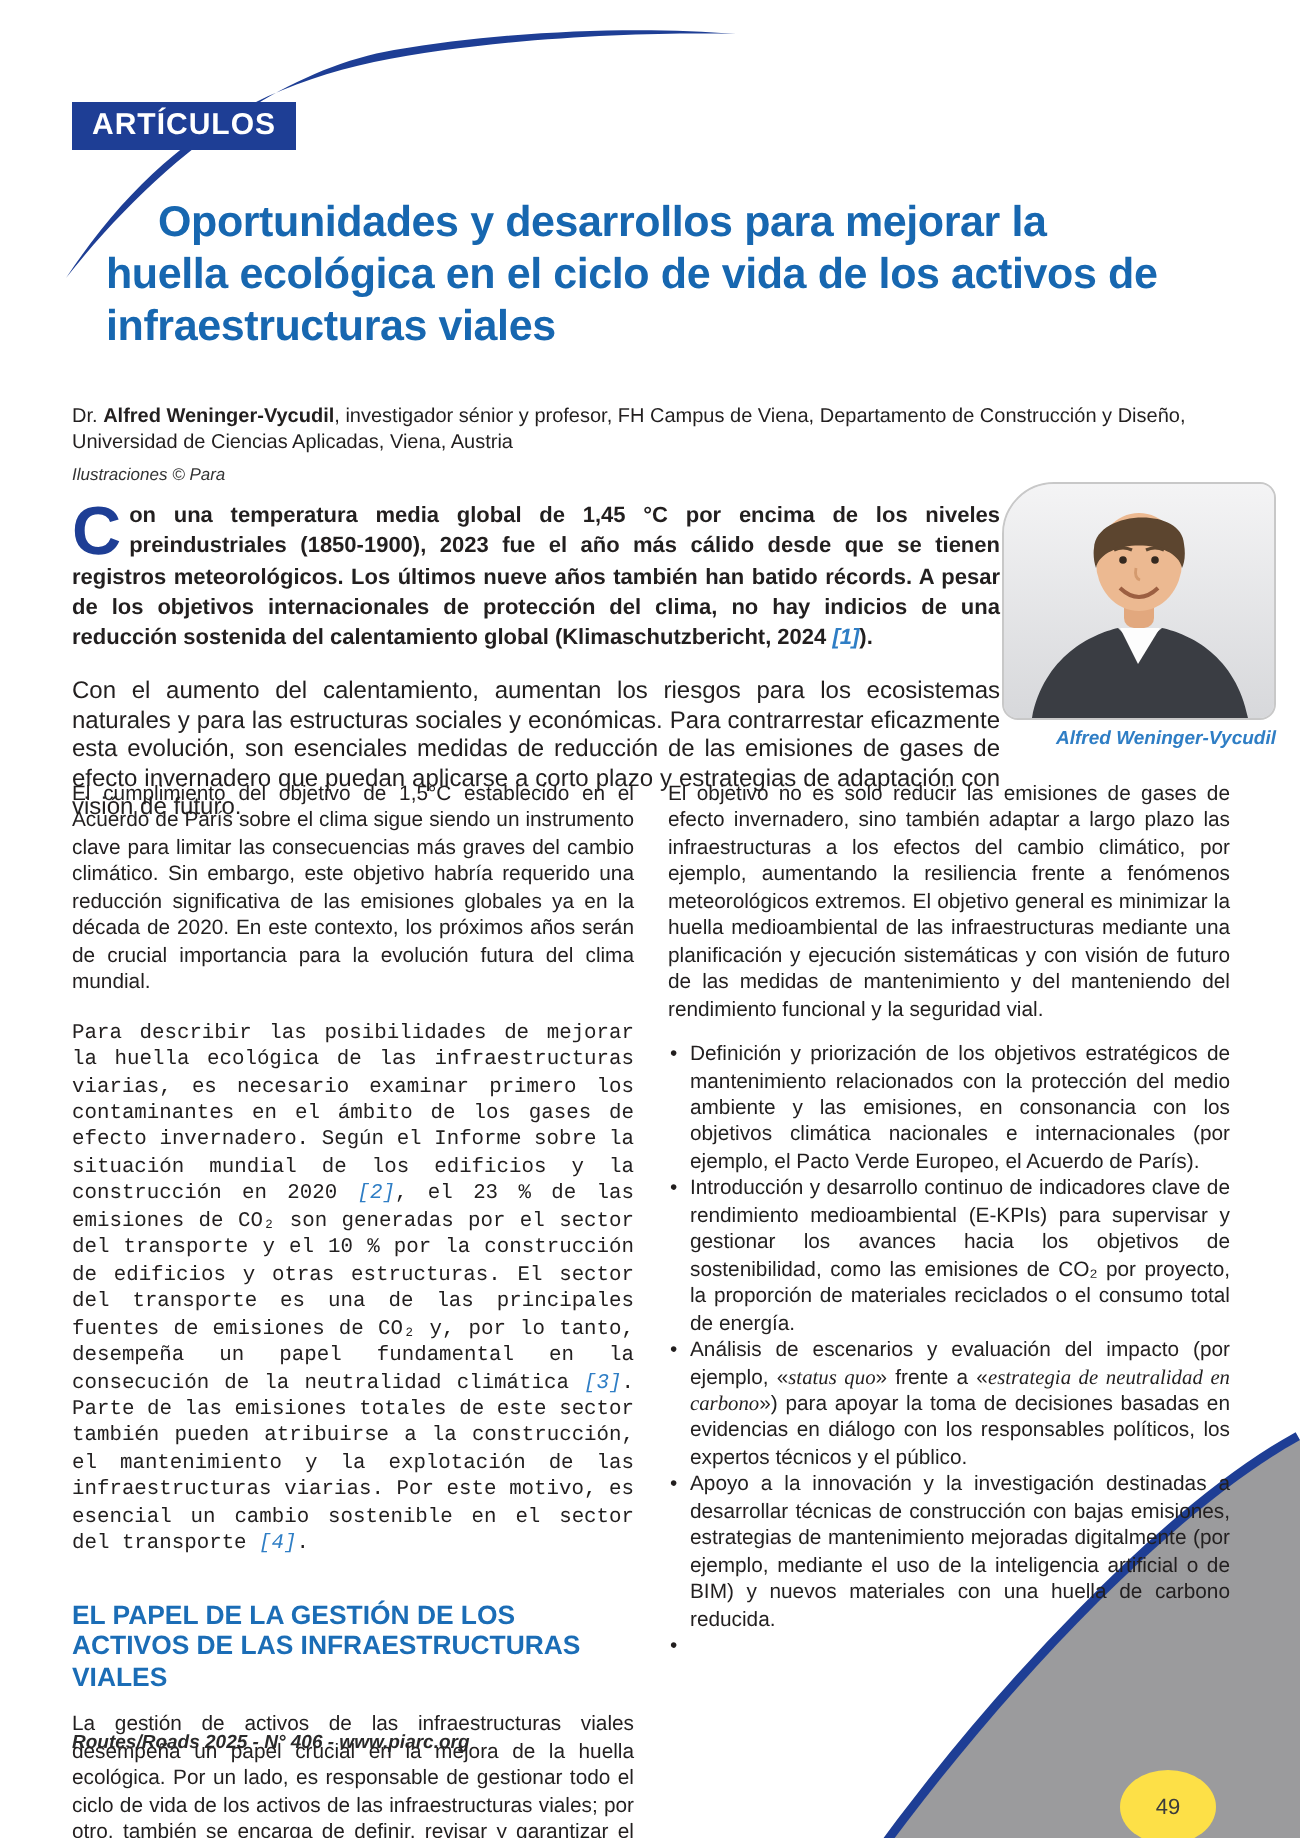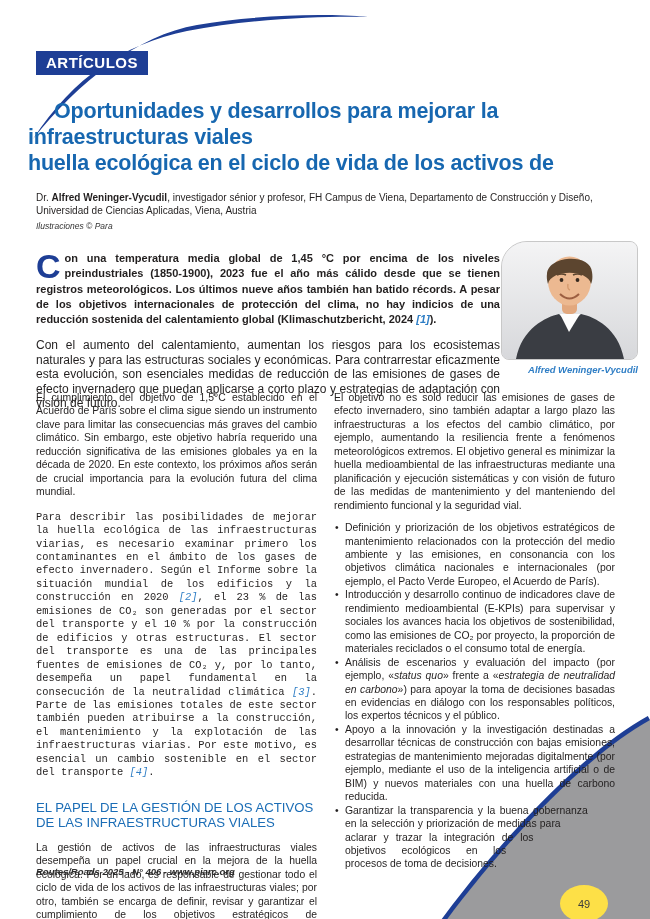--- a/index.html
+++ b/index.html
@@ -3,51 +3,51 @@
 <meta charset="utf-8">
 <style>
   html,body{margin:0;padding:0;background:#ffffff;}
   .page{position:relative;width:650px;height:919px;background:#fff;overflow:hidden;
         font-family:"Liberation Sans",sans-serif;color:#221f1f;margin-top:14px;}
   .decor{position:absolute;inset:0;z-index:0;pointer-events:none;}
 
   #category{position:absolute;left:36px;top:37px;z-index:2;background:#1e3e95;color:#fff;
             font-weight:bold;font-size:15px;letter-spacing:.5px;padding:3px 10px 4px;}
 
-  #title{position:absolute;left:28px;top:84px;width:582px;z-index:1;color:#1767b0;
+  #title{position:absolute;left:53px;top:84px;width:582px;z-index:1;color:#1767b0;
          font-weight:bold;font-size:21.5px;line-height:26px;letter-spacing:-.2px;}
   #title .l1{text-indent:26px;}
 
-  #byline{position:absolute;left:36px;top:177px;width:592px;z-index:1;font-size:10px;line-height:13px;}
+  #byline{position:absolute;left:36px;top:188px;width:592px;z-index:1;font-size:10px;line-height:13px;}
   #byline b{font-weight:bold;}
   #credits{font-style:italic;font-size:8.5px;margin-top:3px;color:#333;}
 
   #intro{position:absolute;left:36px;top:226px;width:464px;z-index:1;text-align:justify;}
   .lead{font-weight:bold;font-size:11px;line-height:15.3px;}
   .dropcap{float:left;color:#1e3e95;font-weight:bold;font-size:34px;line-height:28px;padding:1px 4px 0 0;}
   #intro .p2{margin:11px 0 0 0;font-size:12px;line-height:14.4px;}
 
   #photo-wrap{position:absolute;left:501px;top:227px;width:137px;z-index:1;}
   .photo{width:137px;height:119px;border:1px solid #c8c8c8;border-radius:26px 8px 8px 8px;
          overflow:hidden;box-sizing:border-box;background:#e9e9ec;}
   .photo svg{display:block;}
   .caption{margin-top:4px;text-align:right;font-size:9.5px;font-weight:bold;font-style:italic;color:#2f7ec5;}
 
   #columns{position:absolute;left:36px;top:377px;width:579px;z-index:1;display:flex;gap:17px;}
   .col{width:281px;font-size:10.4px;line-height:13.45px;text-align:justify;}
   .col p{margin:0;}
   .left .p2{margin-top:12px;font-family:Liberation Mono, monospace;}
-  .heading{margin-top:20px;color:#1b6db6;font-weight:normal;font-size:13.2px;line-height:15.5px;text-align:left;}
+  .heading{margin-top:20px;color:#1b6db6;font-weight:bold;font-size:13.2px;line-height:15.5px;text-align:left;}
   .left .p3{margin-top:10px;}
   .right .p2{margin-top:9px;}
   .bullets{margin-top:9px;}
   .bullet{position:relative;padding-left:11px;}
   .bullet .dot{position:absolute;left:1px;top:0;}
   .ref{color:#2f7ec5;font-style:italic;}
-  .it{font-style:italic;}
+  .it{font-style:italic;font-family:Liberation Serif, serif;}
   .corner-cut{float:right;width:138px;height:56px;shape-outside:polygon(100% 0%,18% 100%,100% 100%);}
 
   #footer{position:absolute;left:36px;top:852px;z-index:2;font-size:9.5px;font-style:italic;
           font-weight:bold;color:#2a2a2a;}
   #pagenum{position:absolute;left:560px;top:871px;width:48px;height:37px;z-index:2;background:#fde047;
            border-radius:50%;display:flex;align-items:center;justify-content:center;
            font-size:11px;font-weight:normal;color:#3c3c3c;}
 </style>
 </head>
 <body>
@@ -57,22 +57,22 @@
   <svg class="decor" width="650" height="919" viewBox="0 0 650 919">
     <path d="M33,125 C75,62 122,31 187,17 C252,4 330,2 368,3 C322,-1 255,1 197,11 C138,21 78,68 33,125 Z" fill="#1e3e95"></path>
     <path d="M650,706 C585,742 500,832 437,919" fill="none" stroke="#1e3e95" stroke-width="9"></path>
     <path d="M650,706 C585,742 500,832 437,919 L650,919 Z" fill="#9b9b9d"></path>
   </svg>
 
   <div id="category">ARTÍCULOS</div>
 
   <div id="title">
     <div class="l1">Oportunidades y desarrollos para mejorar la</div>
+    <div>huella ecológica en el ciclo de vida de los activos de</div>
     <div>infraestructuras viales</div>
-    <div>huella ecológica en el ciclo de vida de los activos de</div>
   </div>
 
   <div id="byline">
     <span>Dr. </span><b>Alfred Weninger-Vycudil</b><span>, investigador sénior y profesor, FH Campus de Viena, Departamento de Construcción y Diseño, Universidad de Ciencias Aplicadas, Viena, Austria</span>
     <div id="credits">Ilustraciones © Para</div>
   </div>
 
   <div id="intro">
     <p class="lead"><span class="dropcap">C</span><span>on una temperatura media global de 1,45 °C por encima de los niveles preindustriales (1850-1900), 2023 fue el año más cálido desde que se tienen registros meteorológicos. Los últimos nueve años también han batido récords. A pesar de los objetivos internacionales de protección del clima, no hay indicios de una reducción sostenida del calentamiento global (Klimaschutzbericht, 2024 </span><span class="ref">[1]</span><span>).</span></p>
     <p class="p2">Con el aumento del calentamiento, aumentan los riesgos para los ecosistemas naturales y para las estructuras sociales y económicas. Para contrarrestar eficazmente esta evolución, son esenciales medidas de reducción de las emisiones de gases de efecto invernadero que puedan aplicarse a corto plazo y estrategias de adaptación con visión de futuro.</p>
@@ -109,24 +109,24 @@
       <p class="p1">El cumplimiento del objetivo de 1,5°C establecido en el Acuerdo de París sobre el clima sigue siendo un instrumento clave para limitar las consecuencias más graves del cambio climático. Sin embargo, este objetivo habría requerido una reducción significativa de las emisiones globales ya en la década de 2020. En este contexto, los próximos años serán de crucial importancia para la evolución futura del clima mundial.</p>
       <p class="p2"><span>Para describir las posibilidades de mejorar la huella ecológica de las infraestructuras viarias, es necesario examinar primero los contaminantes en el ámbito de los gases de efecto invernadero. Según el Informe sobre la situación mundial de los edificios y la construcción en 2020 </span><span class="ref">[2]</span><span>, el 23 % de las emisiones de CO₂ son generadas por el sector del transporte y el 10 % por la construcción de edificios y otras estructuras. El sector del transporte es una de las principales fuentes de emisiones de CO₂ y, por lo tanto, desempeña un papel fundamental en la consecución de la neutralidad climática </span><span class="ref">[3]</span><span>. Parte de las emisiones totales de este sector también pueden atribuirse a la construcción, el mantenimiento y la explotación de las infraestructuras viarias. Por este motivo, es esencial un cambio sostenible en el sector del transporte </span><span class="ref">[4]</span><span>.</span></p>
       <div class="heading">EL PAPEL DE LA GESTIÓN DE LOS ACTIVOS DE LAS INFRAESTRUCTURAS VIALES</div>
       <p class="p3">La gestión de activos de las infraestructuras viales desempeña un papel crucial en la mejora de la huella ecológica. Por un lado, es responsable de gestionar todo el ciclo de vida de los activos de las infraestructuras viales; por otro, también se encarga de definir, revisar y garantizar el cumplimiento de los objetivos estratégicos de mantenimiento. Estos objetivos incluyen metas medioambientales y ecológicas, que deben desarrollarse de acuerdo con una amplia gama de partes interesadas, hasta el nivel político, y alinearse con los objetivos climáticos nacionales y mundiales.</p>
     </div>
 
     <div class="col right">
       <p class="p1">El objetivo no es solo reducir las emisiones de gases de efecto invernadero, sino también adaptar a largo plazo las infraestructuras a los efectos del cambio climático, por ejemplo, aumentando la resiliencia frente a fenómenos meteorológicos extremos. El objetivo general es minimizar la huella medioambiental de las infraestructuras mediante una planificación y ejecución sistemáticas y con visión de futuro de las medidas de mantenimiento y del manteniendo del rendimiento funcional y la seguridad vial.</p>
       <div class="bullets">
         <div class="bullet"><span class="dot">•</span><span>Definición y priorización de los objetivos estratégicos de mantenimiento relacionados con la protección del medio ambiente y las emisiones, en consonancia con los objetivos climática nacionales e internacionales (por ejemplo, el Pacto Verde Europeo, el Acuerdo de París).</span></div>
-        <div class="bullet"><span class="dot">•</span><span>Introducción y desarrollo continuo de indicadores clave de rendimiento medioambiental (E-KPIs) para supervisar y sociales los avances hacia los objetivos de sostenibilidad, como las emisiones de CO₂ por proyecto, la proporción de materiales reciclados o el consumo total de energía.</span></div>
+        <div class="bullet"><span class="dot">•</span><span>Introducción y desarrollo continuo de indicadores clave de rendimiento medioambiental (E-KPIs) para supervisar y gestionar los avances hacia los objetivos de sostenibilidad, como las emisiones de CO₂ por proyecto, la proporción de materiales reciclados o el consumo total de energía.</span></div>
         <div class="bullet"><span class="dot">•</span><span>Análisis de escenarios y evaluación del impacto (por ejemplo, «</span><span class="it">status quo</span><span>» frente a «</span><span class="it">estrategia de neutralidad en carbono</span><span>») para apoyar la toma de decisiones basadas en evidencias en diálogo con los responsables políticos, los expertos técnicos y el público.</span></div>
         <div class="bullet"><span class="dot">•</span><span>Apoyo a la innovación y la investigación destinadas a desarrollar técnicas de construcción con bajas emisiones, estrategias de mantenimiento mejoradas digitalmente (por ejemplo, mediante el uso de la inteligencia artificial o de BIM) y nuevos materiales con una huella de carbono reducida.</span></div>
-        <div class="bullet"><span class="dot">•</span><span class="corner-cut"></span><span>Garantizar la transparencia y la buena gobernanza en la selección y priorización de medidas para aclarar y trazar la integración de los objetivos ecológicos en los procesos de toma de decisiones.</span></div>
+        <div class="bullet"><span class="dot">•</span><span class="corner-cut"></span></div>
       </div>
     </div>
   </div>
 
   <div id="footer">Routes/Roads 2025 - N° 406 - www.piarc.org</div>
   <div id="pagenum">49</div>
 
 </div>
 
 </body></html>

